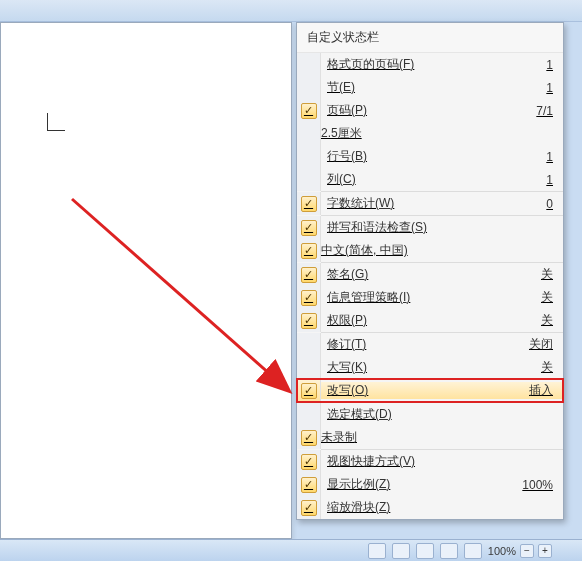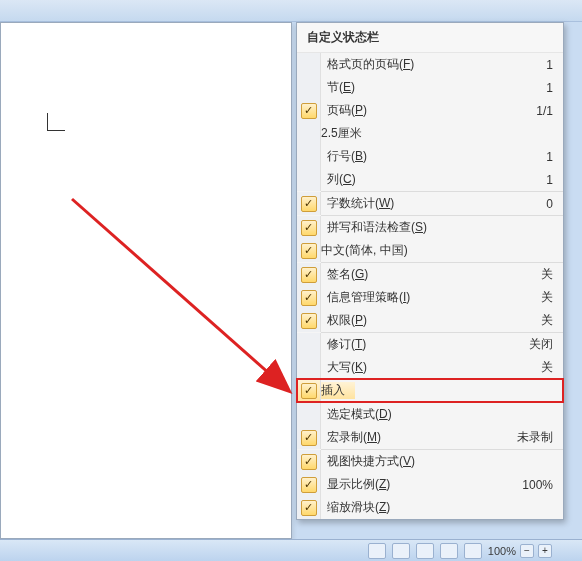--- a/index.html
+++ b/index.html
@@ -40,27 +40,28 @@
   position: absolute;
   right: 18px;
   top: 22px;
   width: 268px;
   background: #f5f5f5;
   border: 1px solid #9aa9bc;
   box-shadow: 2px 3px 6px rgba(0,0,0,0.25);
 }
 .menu-title {
   padding: 6px 10px 6px 10px;
-  font-weight: bold;
+  font-weight: normal;
   background: #f7f7f7;
   border-bottom: 1px solid #e6e6e6;
   color: #333;
 }
 .menu-body {
   padding: 0;
+  text-decoration: underline;
 }
 .menu-item {
   display: flex;
   align-items: center;
   height: 23px;
   cursor: default;
   position: relative;
 }
 .check-col {
   width: 24px;
@@ -183,21 +184,21 @@
           <div class="check-box empty"></div>
         </div>
         <div class="label">节(<u>E</u>)</div>
         <div class="value">1</div>
       </div>
       <div class="menu-item">
         <div class="check-col">
           <div class="check-box">✓</div>
         </div>
         <div class="label">页码(<u>P</u>)</div>
-        <div class="value">1/1</div>
+        <div class="value">7/1</div>
       </div>
       <div class="menu-item">
         <div class="check-col">
           <div class="check-box empty"></div>
         </div>
         <div class="value">2.5厘米</div>
       </div>
       <div class="menu-item">
         <div class="check-col">
           <div class="check-box empty"></div>
@@ -268,35 +269,35 @@
         <div class="check-col">
           <div class="check-box empty"></div>
         </div>
         <div class="label">大写(<u>K</u>)</div>
         <div class="value">关</div>
       </div>
       <div class="menu-item highlight">
         <div class="check-col">
           <div class="check-box">✓</div>
         </div>
+        <div class="label">改写(<u>O</u>)</div>
         <div class="value">插入</div>
       </div>
       <div class="sep"></div>
       <div class="menu-item">
         <div class="check-col">
           <div class="check-box empty"></div>
         </div>
         <div class="label">选定模式(<u>D</u>)</div>
         <div class="value"></div>
       </div>
       <div class="menu-item">
         <div class="check-col">
           <div class="check-box">✓</div>
         </div>
-        <div class="label">宏录制(<u>M</u>)</div>
         <div class="value">未录制</div>
       </div>
       <div class="sep"></div>
       <div class="menu-item">
         <div class="check-col">
           <div class="check-box">✓</div>
         </div>
         <div class="label">视图快捷方式(<u>V</u>)</div>
         <div class="value"></div>
       </div>

